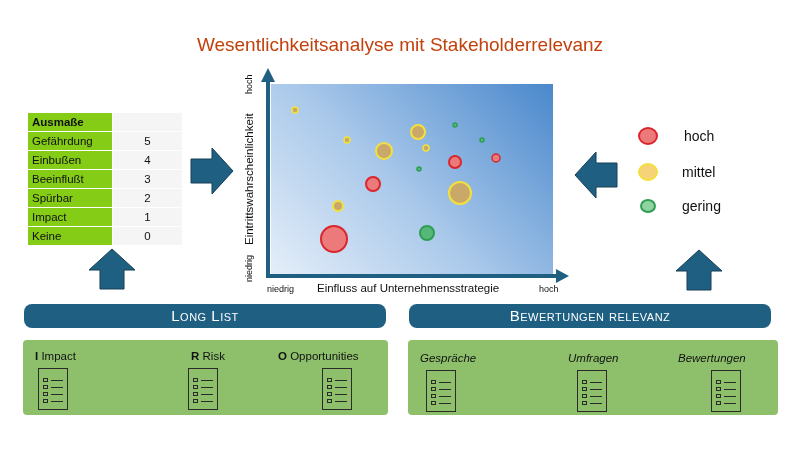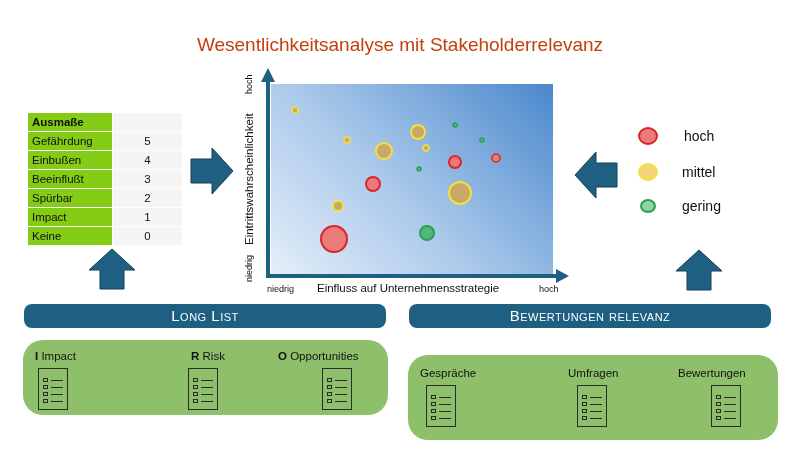--- a/index.html
+++ b/index.html
@@ -25,21 +25,21 @@
   .small { font-size: 9px; }
 
   
   .legend-item { display: flex; align-items: center; font-size: 14px; }
   .legend-dot { border-radius: 50%; border: 2px solid; box-sizing: border-box; }
 
   
   .banner { height: 24px; background: #1e5f82; border-radius: 8px; color: #ffffff;
             text-align: center; line-height: 24px; font-size: 15px; font-variant: small-caps;
             letter-spacing: 0.5px; }
-  .panel { background: #8ec06c; border-radius: 20px; }
+  .panel { background: #8ec06c; border-radius: 4px; }
   .panel-item { position: absolute; font-size: 11.5px; text-align: left; }
   .doc-icon { position: absolute; width: 30px; height: 42px; border: 1.5px solid #2a2a2a; box-sizing: border-box; background: #8ec06c; }
   .doc-icon .ln { position: absolute; left: 4px; height: 4px; width: 18px; }
   .doc-icon .bx { position: absolute; left: 0; top: 0; width: 5px; height: 4px; border: 1.2px solid #2a2a2a; box-sizing: border-box; }
   .doc-icon .dash { position: absolute; left: 8px; top: 2px; width: 12px; height: 1.2px; background: #2a2a2a; }
 </style>
 </head>
 <body>
 
 <div class="abs title">Wesentlichkeitsanalyse mit Stakeholderrelevanz</div>
@@ -214,21 +214,21 @@
         <div class="bx"></div>
         <div class="dash"></div>
       </div>
       <div class="ln" style="top: 30px;">
         <div class="bx"></div>
         <div class="dash"></div>
       </div>
     </div>
 </div>
 
-<div class="abs panel" style="left:408px; top:355px; width:370px; height:85px;">
+<div class="abs panel" style="left:408px; top:340px; width:370px; height:75px;font-style:italic;">
   <div class="panel-item" style="left:12px; top:12px;">Gespräche</div>
   <div class="panel-item" style="left:160px; top:12px;">Umfragen</div>
   <div class="panel-item" style="left:270px; top:12px;">Bewertungen</div>
   <div class="doc-icon doc" style="left:18px; top:30px;">
       <div class="ln" style="top: 9px;">
         <div class="bx"></div>
         <div class="dash"></div>
       </div>
       <div class="ln" style="top: 16px;">
         <div class="bx"></div>

